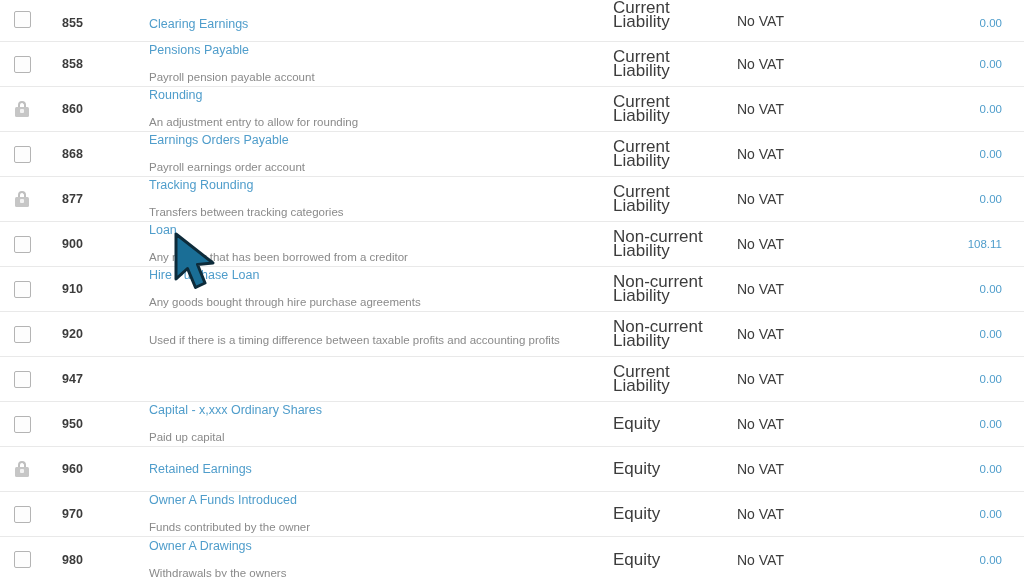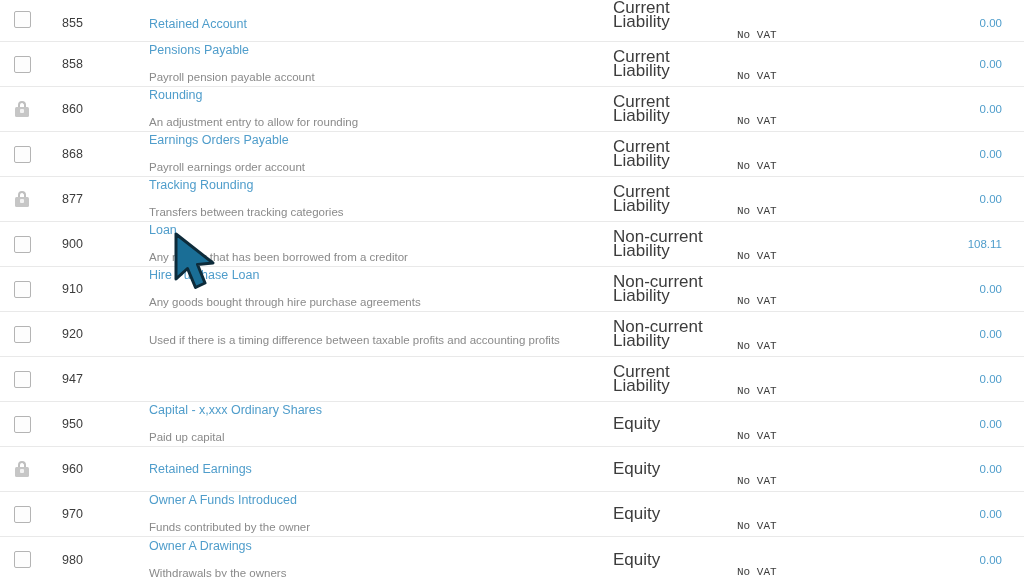--- a/index.html
+++ b/index.html
@@ -103,21 +103,21 @@
   
   .col-code {
     left: 62px;
     width: 80px;
     top: 0;
     height: 100%;
     display: flex;
     align-items: center;
     font-size: 12.5px;
     color: #3c3c3c;
-    font-weight: 400;
+    font-weight: 700;
     letter-spacing: 0.1px;
   }
   .clipped-top .col-code { align-items: flex-end; padding-bottom: 11px; }
 
   
   .col-name {
     left: 149px;
     width: 450px;
     top: 0;
     height: 100%;
@@ -156,27 +156,26 @@
     color: #3c3c3c;
     line-height: 14px;
   }
   .clipped-top .col-type { align-items: flex-end; padding-bottom: 12px; }
   .col-type .type-text { display: block; }
 
   
   .col-tax {
     left: 737px;
     width: 120px;
-    top: 12px;
+    top: 0;
     height: 100%;
     display: flex;
     align-items: center;
-    font-size: 11px;
+    font-size: 14px;
     color: #3c3c3c;
-    font-family: Liberation Mono, monospace;
   }
   .clipped-top .col-tax { align-items: flex-end; padding-bottom: 12px; }
 
   
   .col-balance {
     left: 880px;
     width: 122px;
     top: 0;
     height: 100%;
     display: flex;
@@ -203,21 +202,21 @@
 <body>
 
 <div id="accounts-table">
   <div id="rows-host">
       <div class="acct-row clipped-top">
         <div class="cell col-select">
           <span class="chk"></span>
         </div>
         <div class="cell col-code">855</div>
         <div class="cell col-name">
-          <a class="acct-name">Retained Account</a>
+          <a class="acct-name">Clearing Earnings</a>
         </div>
         <div class="cell col-type">
           <span class="type-text">Current Liability</span>
         </div>
         <div class="cell col-tax">No VAT</div>
         <div class="cell col-balance">0.00</div>
       </div>
       <div class="acct-row">
         <div class="cell col-select">
           <span class="chk"></span>

